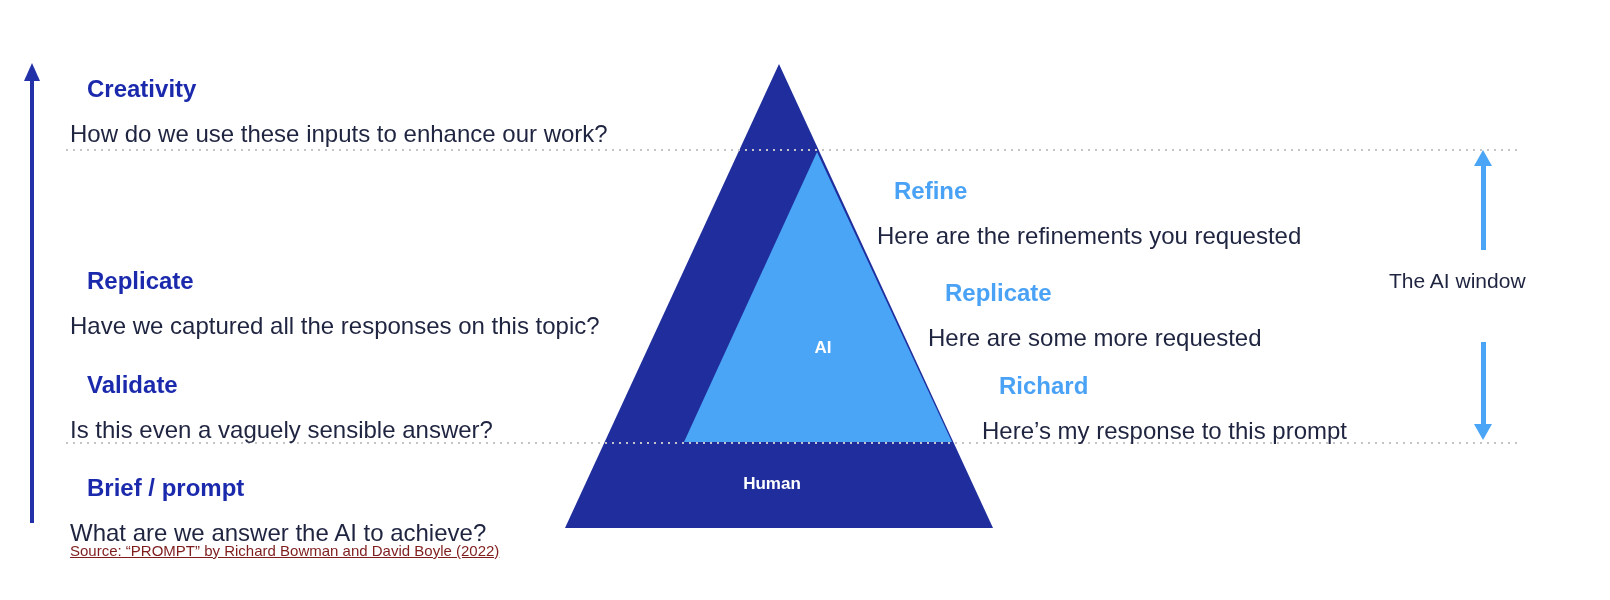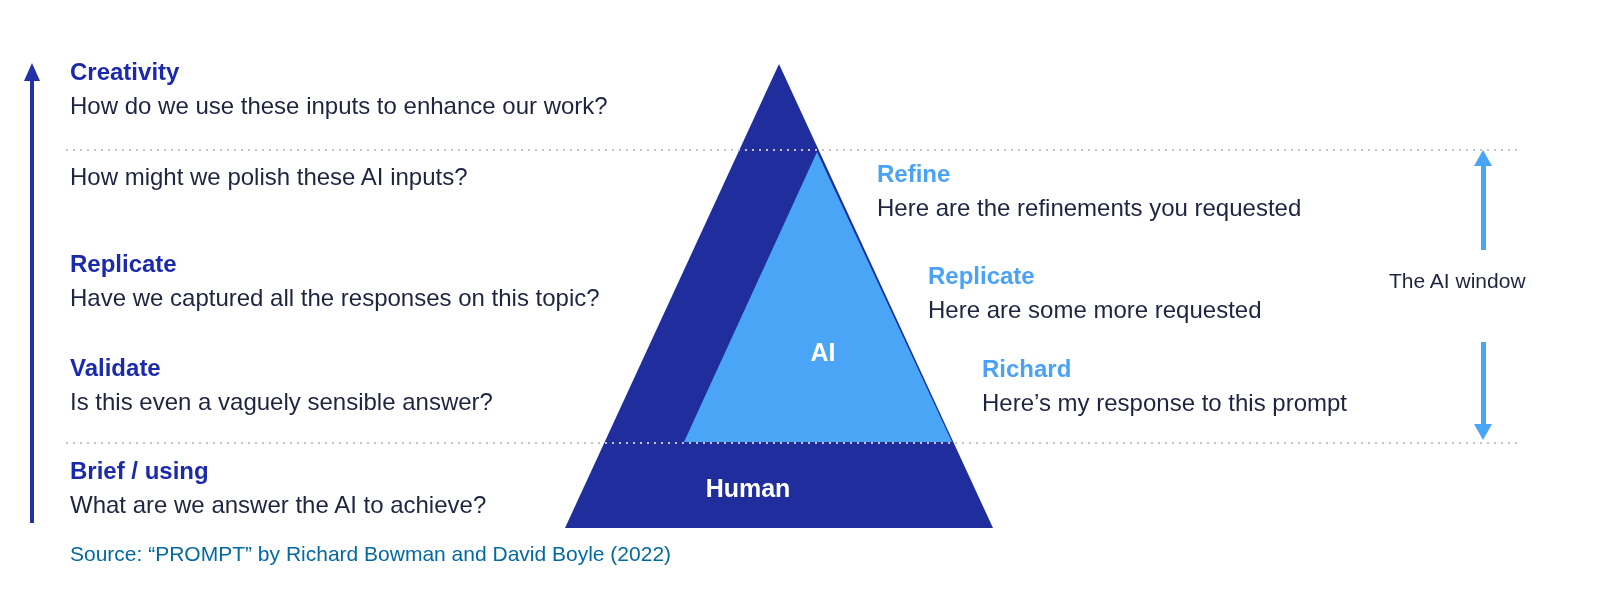--- a/index.html
+++ b/index.html
@@ -22,41 +22,41 @@
   
   .axis-shaft{position:absolute;left:30px;top:80px;width:4px;height:443px;background:#2231a8;z-index:2;}
   .axis-head{
     position:absolute;left:24px;top:63px;width:0;height:0;z-index:2;
     border-left:8px solid transparent;border-right:8px solid transparent;
     border-bottom:18px solid #2231a8;
   }
   
   .block{position:absolute;z-index:3;}
   .block h2{
-    margin:0;font-size:24px;line-height:30px;font-weight:bold;color:#1b2aac;
+    margin:17px;font-size:24px;line-height:30px;font-weight:bold;color:#1b2aac;
   }
   .block.right h2{color:#49a2f5;}
   .block p{
     margin:6px 0 0 0;font-size:24px;line-height:26px;color:#1f2440;white-space:nowrap;
   }
   #blk-creativity{left:70px;top:57px;}
   #blk-curate{left:70px;top:158px;}
   #blk-replicate-l{left:70px;top:249px;}
   #blk-validate{left:70px;top:353px;}
   #blk-brief{left:70px;top:456px;}
   #blk-refine{left:877px;top:159px;}
   #blk-replicate-r{left:928px;top:261px;}
   #blk-generate{left:982px;top:354px;}
   
   .pyr-label{
-    position:absolute;z-index:3;color:#ffffff;font-weight:bold;font-size:25px;
+    position:absolute;z-index:3;color:#ffffff;font-weight:bold;font-size:17px;
     transform:translateX(-50%);white-space:nowrap;
   }
   #ai-label{left:823px;top:338px;}
-  #human-label{left:748px;top:474px;}
+  #human-label{left:772px;top:474px;}
   
   .win-shaft{position:absolute;width:5px;background:#4aa5f7;z-index:2;left:1481px;}
   #win-shaft-up{top:164px;height:86px;}
   #win-shaft-down{top:342px;height:84px;}
   .win-head{position:absolute;left:1474px;width:0;height:0;z-index:2;}
   #win-head-up{
     top:150px;
     border-left:9px solid transparent;border-right:9px solid transparent;
     border-bottom:16px solid #4aa5f7;
   }
@@ -65,21 +65,21 @@
     border-left:9px solid transparent;border-right:9px solid transparent;
     border-top:16px solid #4aa5f7;
   }
   #window-label{
     position:absolute;left:1389px;top:265px;width:190px;z-index:3;
     font-size:21px;line-height:31px;color:#1f2440;
   }
   
   #source-line{
     position:absolute;left:70px;top:542px;z-index:3;
-    font-size:21px;color:#0369a1;white-space:nowrap;
+    font-size:15px;color:#7f1d1d;white-space:nowrap;text-decoration:underline;
   }
 </style>
 </head>
 <body>
 
 <div id="stage">
 
   <svg id="pyramid-svg" width="1610" height="600" viewBox="0 0 1610 600">
     <polygon points="779,64 993,528 565,528" fill="#1F2E9C"></polygon>
     <polygon points="817,152 952,442 684,442" fill="#4AA5F7"></polygon>
@@ -89,32 +89,31 @@
   <div id="dotted-bottom" class="dotted-line"></div>
 
   <div class="axis-head"></div>
   <div class="axis-shaft"></div>
 
   <div id="blk-creativity" class="block">
     <h2>Creativity</h2>
     <p>How do we use these inputs to enhance our work?</p>
   </div>
   <div id="blk-curate" class="block">
-    <p>How might we polish these AI inputs?</p>
   </div>
   <div id="blk-replicate-l" class="block">
     <h2>Replicate</h2>
     <p>Have we captured all the responses on this topic?</p>
   </div>
   <div id="blk-validate" class="block">
     <h2>Validate</h2>
     <p>Is this even a vaguely sensible answer?</p>
   </div>
   <div id="blk-brief" class="block">
-    <h2>Brief / using</h2>
+    <h2>Brief / prompt</h2>
     <p>What are we answer the AI to achieve?</p>
   </div>
 
   <div id="blk-refine" class="block right">
     <h2>Refine</h2>
     <p>Here are the refinements you requested</p>
   </div>
   <div id="blk-replicate-r" class="block right">
     <h2>Replicate</h2>
     <p>Here are some more requested</p>

